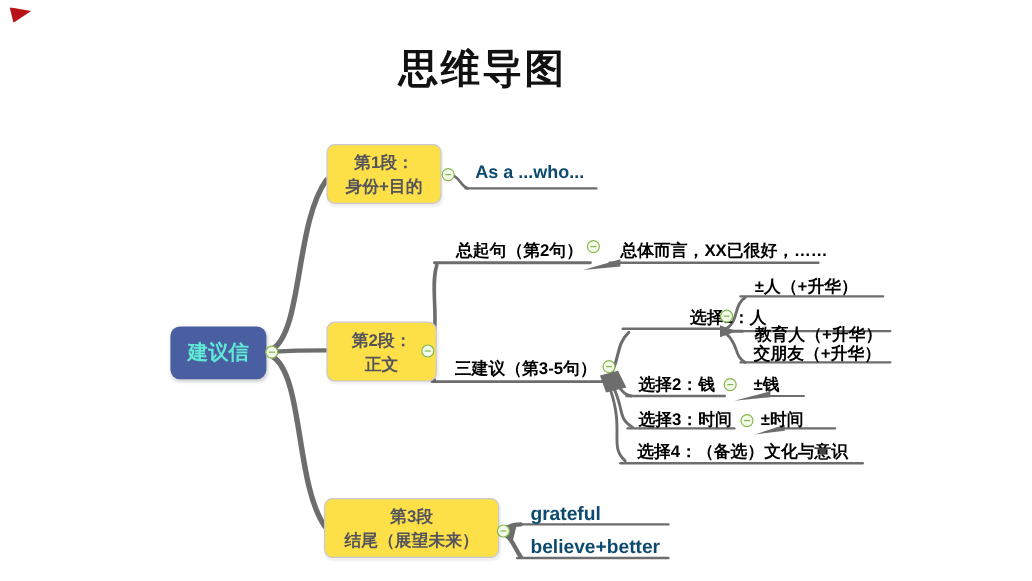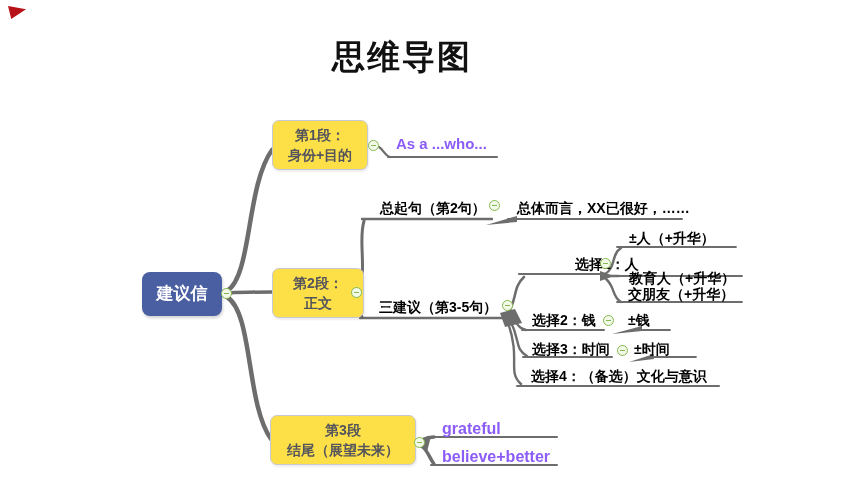--- a/index.html
+++ b/index.html
@@ -20,28 +20,28 @@
   .node{
     position:absolute;z-index:2;box-sizing:border-box;border-radius:7px;
     display:flex;flex-direction:column;align-items:center;justify-content:center;
     text-align:center;font-weight:bold;line-height:1.45;
   }
   .node.light{
     background:#fde047;border:1px solid #c8c8d4;color:#54545c;font-size:14px;
     box-shadow:1px 2px 2px rgba(0,0,0,0.07);
   }
   .node.root{
-    background:#4a5ea2;color:#ffffff;font-size:17px;border-radius:8px;
+    background:#4a5ea2;color:#5eead4;font-size:17px;border-radius:8px;
     box-shadow:1px 2px 3px rgba(0,0,0,0.18);
   }
   .lbl{
     position:absolute;z-index:2;font-weight:bold;color:#000000;
     white-space:nowrap;line-height:1.1;font-size:14px;
   }
-  .lbl.en{color:#8b5cf6;font-size:16px;text-align:right;}
+  .lbl.en{color:#0c4a6e;font-size:16px;text-align:right;}
   .lbl.mid{font-size:14px;}
   .micon{
     position:absolute;z-index:3;width:11px;height:11px;box-sizing:border-box;
     background:#f3faea;border:1.4px solid #85b94e;border-radius:50%;
   }
   .micon::after{
     content:"";position:absolute;left:2px;right:2px;top:50%;margin-top:-0.7px;
     height:1.4px;background:#85b94e;
   }
 </style>

